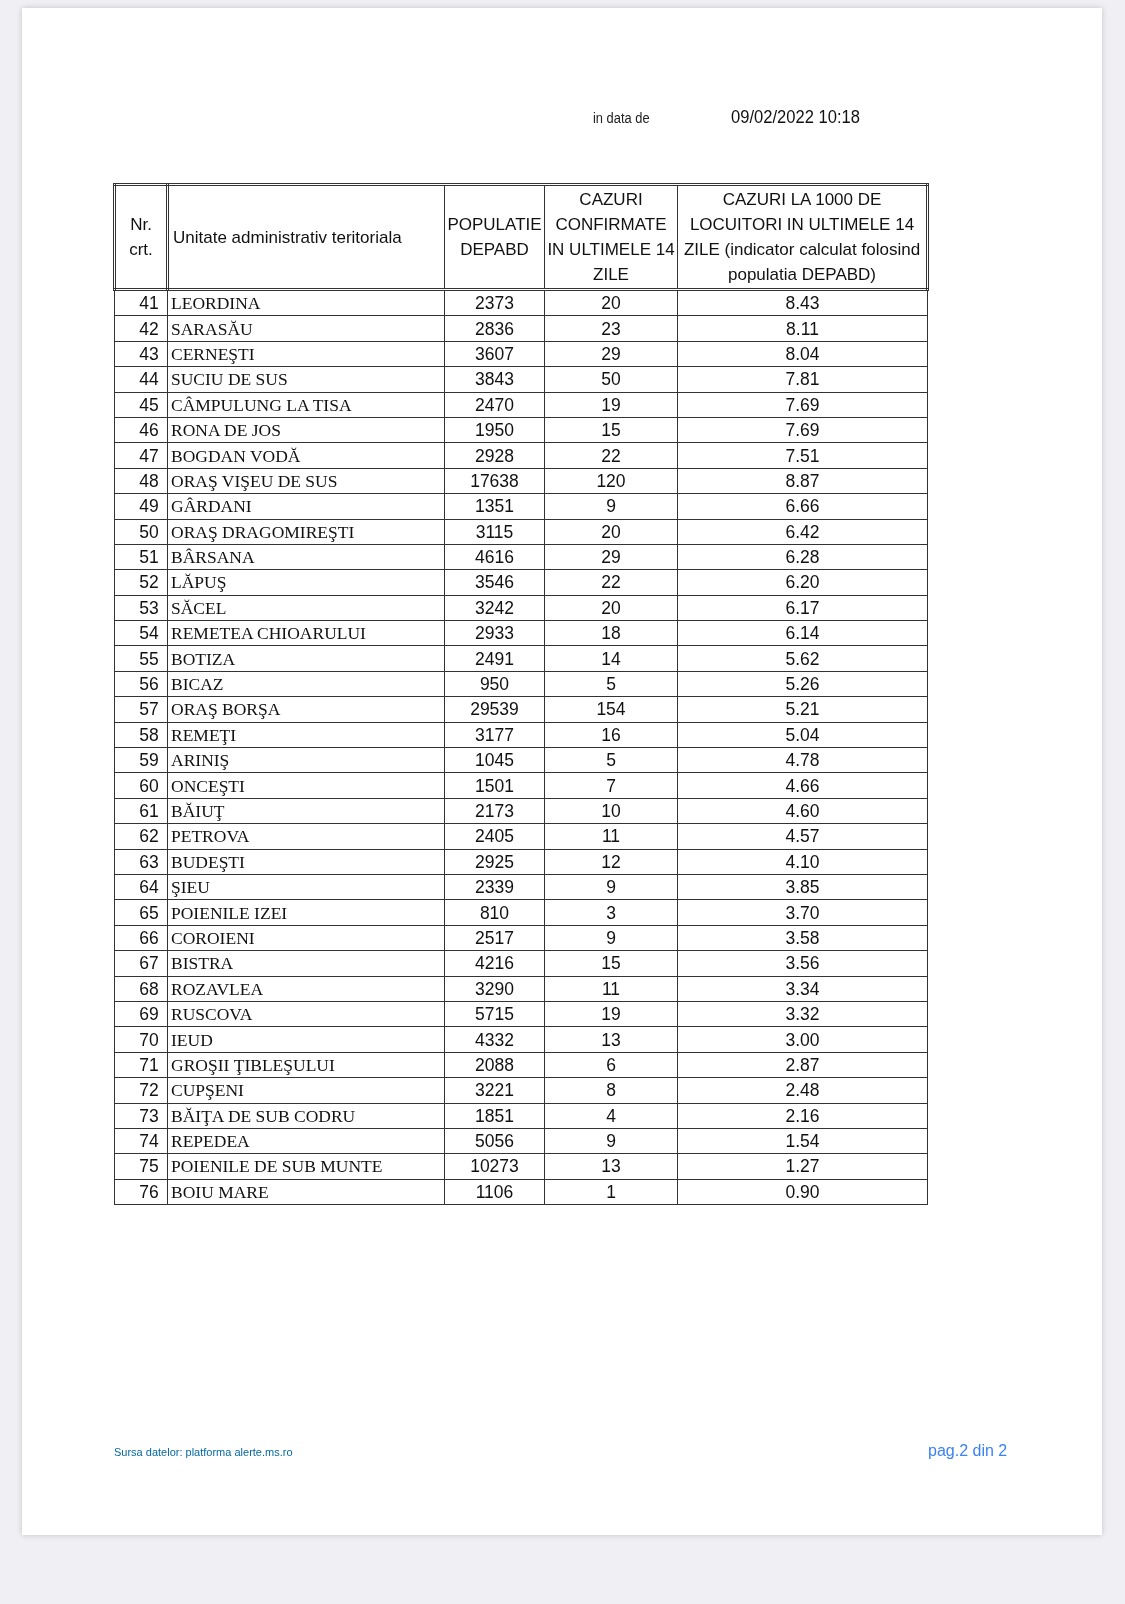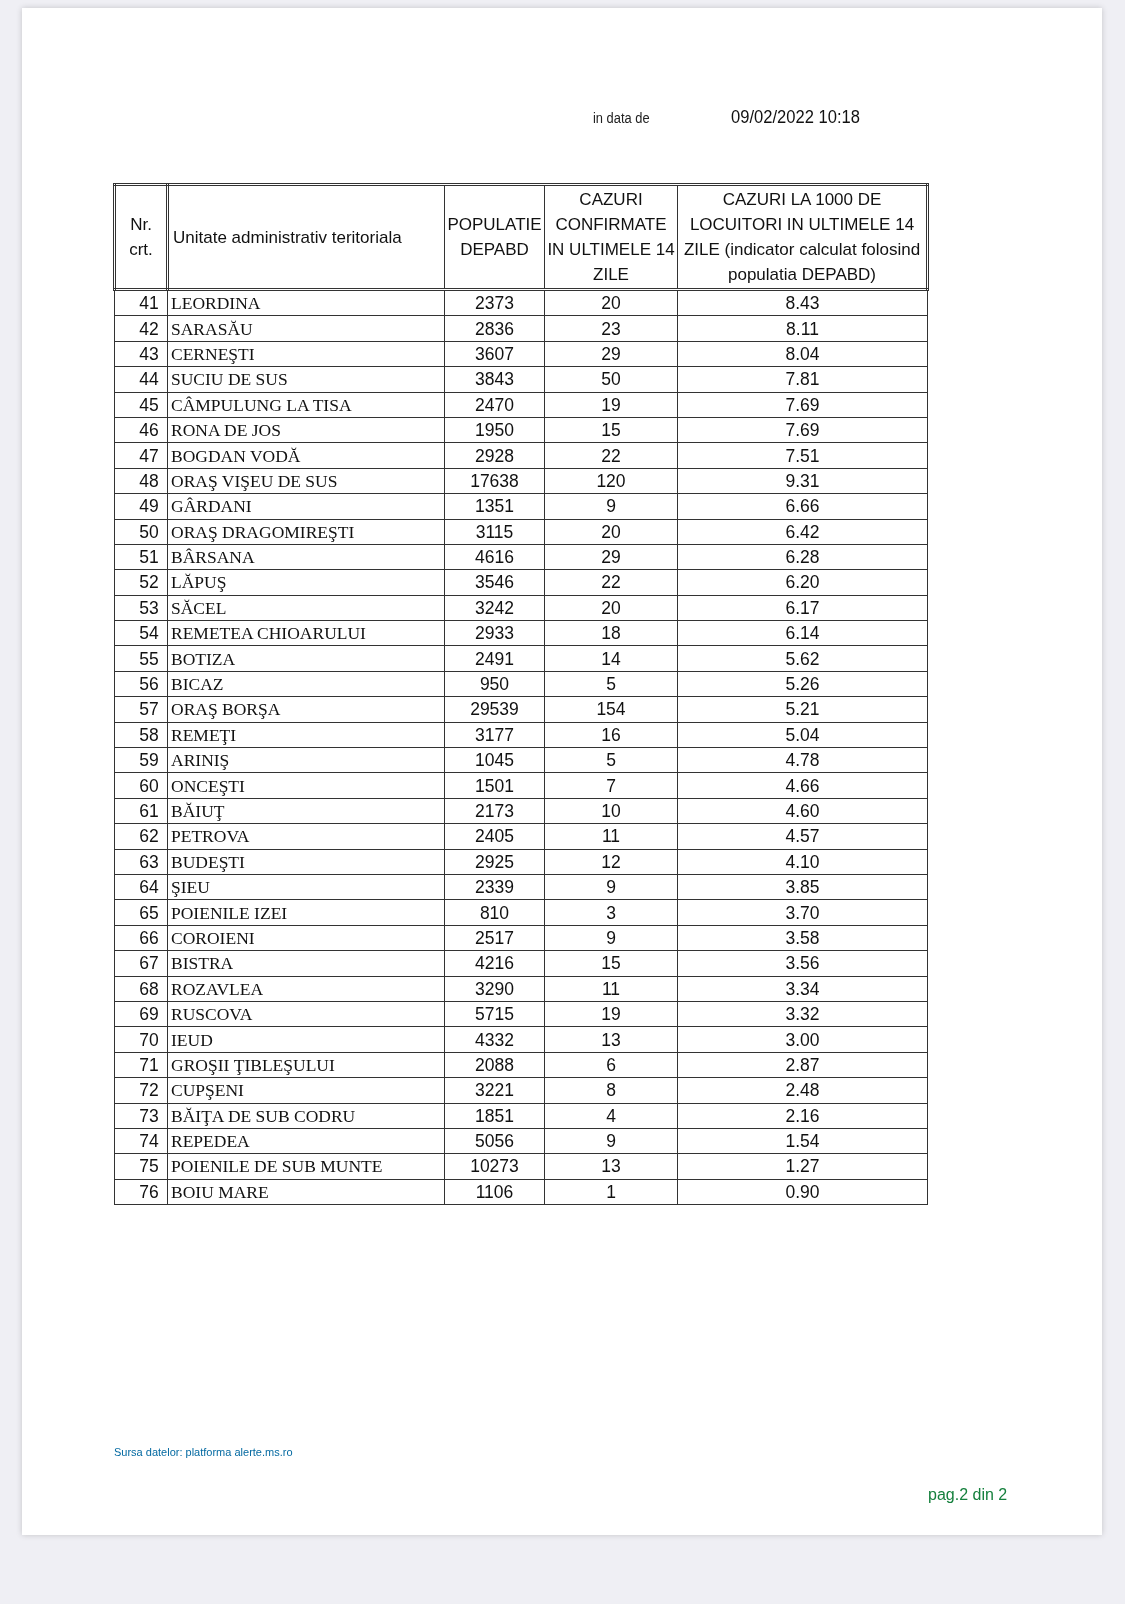--- a/index.html
+++ b/index.html
@@ -88,22 +88,21 @@
       left: 92px;
       top: 1438px;
       font-size: 11px;
       color: #0369a1;
     }
     .footer-page {
       position: absolute;
       left: 906px;
       top: 1434px;
       font-size: 16px;
-      color: #15803d;
-      margin-top: 44px;
+      color: #3b82f6;
     }
   </style>
 </head>
 <body>
 
 <div class="page">
   <div class="date-label">in data de</div>
   <div class="date-value">09/02/2022 10:18</div>
 
   <table class="data">
@@ -171,21 +170,21 @@
           <td class="name">BOGDAN VODĂ</td>
           <td class="num">2928</td>
           <td class="num">22</td>
           <td class="num">7.51</td>
         </tr>
         <tr>
           <td class="nr">48</td>
           <td class="name">ORAŞ VIŞEU DE SUS</td>
           <td class="num">17638</td>
           <td class="num">120</td>
-          <td class="num">9.31</td>
+          <td class="num">8.87</td>
         </tr>
         <tr>
           <td class="nr">49</td>
           <td class="name">GÂRDANI</td>
           <td class="num">1351</td>
           <td class="num">9</td>
           <td class="num">6.66</td>
         </tr>
         <tr>
           <td class="nr">50</td>

